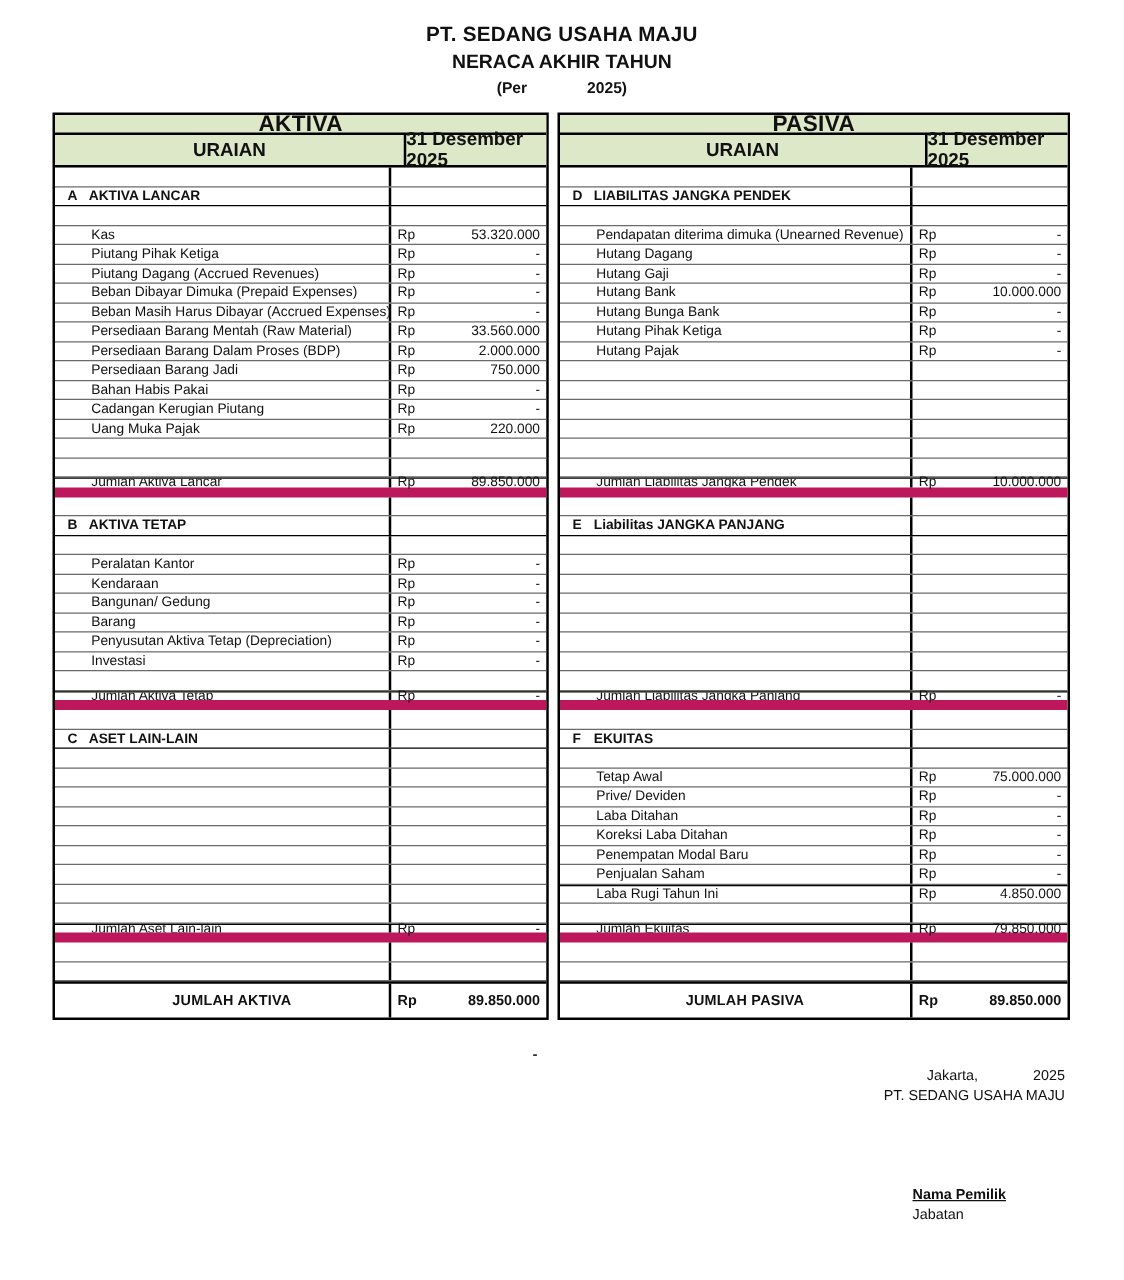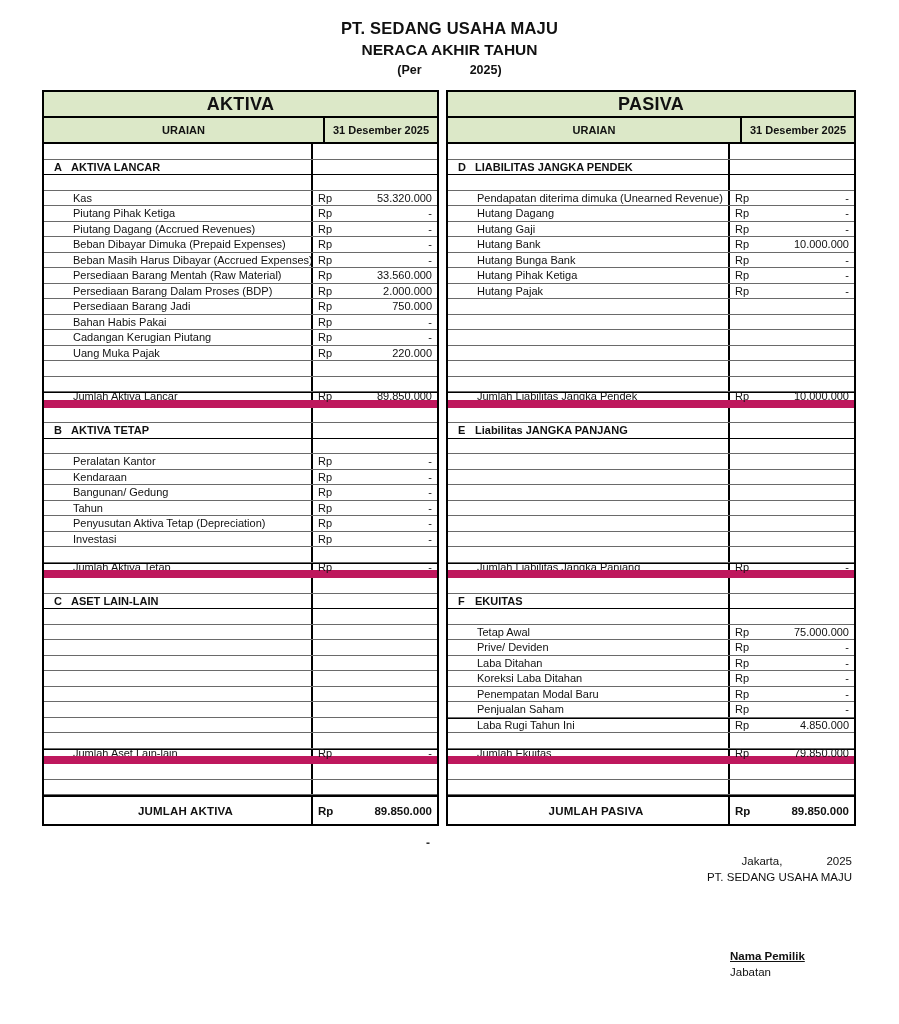--- a/index.html
+++ b/index.html
@@ -21,25 +21,25 @@
   .t2 { font-size: 15.5px; font-weight: bold; margin-top: 3px; }
   .t3 { font-size: 12.5px; font-weight: bold; margin-top: 4px; }
   .t3 .pgap { margin-left: 48px; }
 
   
   .btable { position: absolute; top: 90px; border: 2px solid var(--border); background: #fff; }
   #tleft  { left: 42px;  width: 397px; }
   #tright { left: 446px; width: 410px; }
 
   .h1 {
-    height: 26px; background: var(--green); border-bottom: 2px solid var(--border);
+    height: 16px; background: var(--green); border-bottom: 2px solid var(--border);
     display: flex; align-items: center; justify-content: center;
     font-size: 18px; font-weight: bold; letter-spacing: .3px;
   }
-  .h2 { height: 26px; background: var(--green); border-bottom: 2px solid var(--border); display: flex; font-size: 11px; font-weight: bold; }
+  .h2 { height: 26px; background: var(--green); border-bottom: 2px solid var(--border); display: flex; font-size: 15px; font-weight: bold; }
   .h2 .hl { flex: 1; border-right: 2px solid var(--border); display: flex; align-items: center; justify-content: center; }
   .h2 .hv { width: 112px; display: flex; align-items: center; justify-content: center; }
 
   .row { display: flex; height: 15.5px; font-size: 11px; border-bottom: 1px solid var(--line); }
   .row .c-label {
     flex: 1; position: relative; border-right: 2px solid var(--border);
     display: flex; align-items: center; padding-left: 29px;
     white-space: nowrap; overflow: hidden;
   }
   .row .letter { position: absolute; left: 10px; font-weight: bold; }
@@ -249,21 +249,21 @@
         <div class="c-label">
           <span class="lbl">Bangunan/ Gedung</span>
         </div>
         <div class="c-val">
           <span class="cur">Rp</span>
           <span class="amt">-</span>
         </div>
       </div>
       <div class="row item">
         <div class="c-label">
-          <span class="lbl">Tahun</span>
+          <span class="lbl">Barang</span>
         </div>
         <div class="c-val">
           <span class="cur">Rp</span>
           <span class="amt">-</span>
         </div>
       </div>
       <div class="row item">
         <div class="c-label">
           <span class="lbl">Penyusutan Aktiva Tetap (Depreciation)</span>
         </div>

